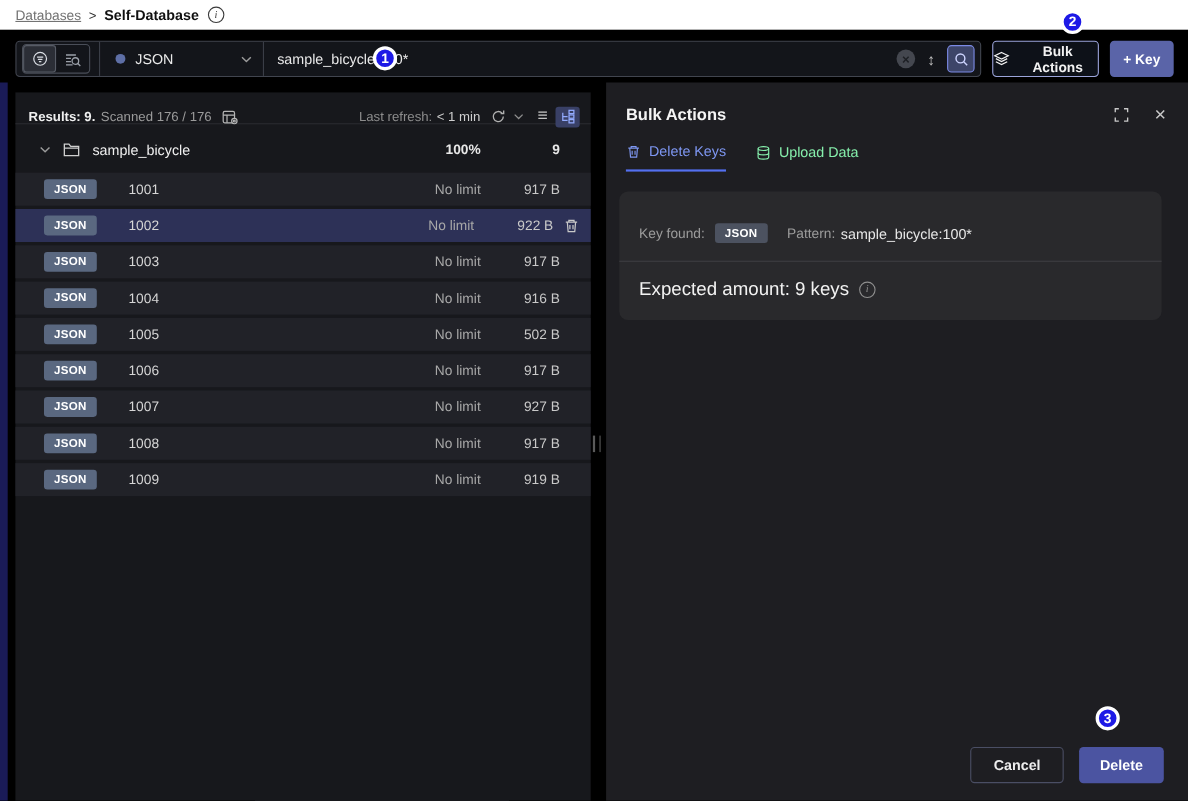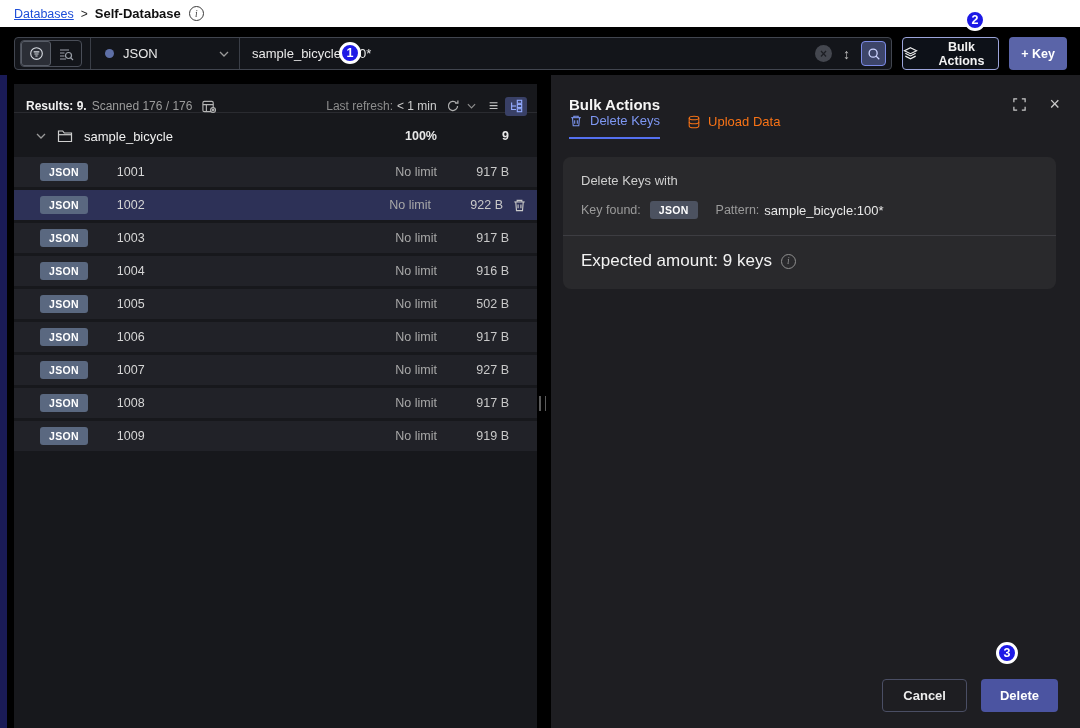--- a/index.html
+++ b/index.html
@@ -3,21 +3,21 @@
 <meta charset="utf-8">
 <style>
   * { margin:0; padding:0; box-sizing:border-box; }
   html,body { width:1080px; height:728px; overflow:hidden; background:#000; }
   body { font-family:"Liberation Sans", sans-serif; position:relative; }
   svg { display:block; }
 
   
   .topbar { position:absolute; left:0; top:0; width:1080px; height:27px; background:#ffffff;
             display:flex; align-items:center; padding-left:14px; }
-  .bc-link { color:#1d4ed8; font-size:12.5px; text-decoration:underline; cursor:pointer; }
+  .bc-link { color:#737373; font-size:12.5px; text-decoration:underline; cursor:pointer; }
   .bc-sep { color:#2b2b2b; font-size:12px; margin:0 7px; }
   .bc-current { color:#101010; font-size:13px; font-weight:bold; }
   .info-circ { width:15px; height:15px; border:1.2px solid #3a3a3a; border-radius:50%;
                display:inline-flex; align-items:center; justify-content:center;
                font-size:9.5px; font-style:italic; font-family:"Liberation Serif",serif;
                color:#3a3a3a; margin-left:8px; }
 
   
   .toolbar { position:absolute; left:14px; top:37px; width:1053px; height:33px;
              display:flex; gap:10px; }
@@ -93,24 +93,24 @@
   .grip { position:absolute; left:539px; top:396px; height:15px; width:7px; display:flex;
           justify-content:space-between; cursor:col-resize; }
   .grip span { display:block; width:1.5px; height:100%; background:#5a5a5a; }
 
   
   .bulk-panel { position:absolute; left:551px; top:75px; width:529px; height:653px; background:#1e1e22; }
   .bp-header { display:flex; align-items:center; padding:20px 20px 0 18px; }
   .bp-title { color:#f5f5f5; font-size:15px; font-weight:bold; flex:1; }
   .bp-expand { color:#c9c9c9; cursor:pointer; }
   .bp-close { color:#c9c9c9; font-size:18px; margin-left:22px; cursor:pointer; line-height:1; }
-  .bp-tabs { display:flex; gap:27px; padding-left:18px; }
+  .bp-tabs { display:flex; gap:27px; margin-top:17px; padding-left:18px; }
   .bp-tab { display:flex; align-items:center; gap:7px; font-size:13px; padding-bottom:9px; cursor:pointer; }
   .bp-tab.active { color:#7e97f2; border-bottom:2px solid #5470f0; }
-  .bp-tab.inactive { color:#f97316; }
+  .bp-tab.inactive { color:#86efac; }
 
   .card { margin:18px 24px 0 12px; background:#29292c; border-radius:8px; padding:16px 18px 18px; }
   .card-line1 { color:#cfcfcf; font-size:13px; }
   .card-line2 { display:flex; align-items:center; margin-top:13px; }
   .muted { color:#9b9b9b; font-size:12.5px; }
   .card-badge { background:#4c5260; color:#fff; font-size:10.5px; font-weight:bold; border-radius:3px;
                 padding:3px 9px; margin-left:9px; letter-spacing:.3px; }
   .pat-label { margin-left:18px; }
   .pat-value { color:#e8e8e8; font-size:13px; margin-left:5px; }
   .card-divider { height:1px; background:#3d3d42; margin:16px -18px 0; }
@@ -353,21 +353,20 @@
             <ellipse cx="8" cy="3.5" rx="5.5" ry="2"></ellipse>
             <path d="M2.5 3.5v9c0 1.1 2.5 2 5.5 2s5.5-.9 5.5-2v-9"></path>
             <path d="M2.5 8c0 1.1 2.5 2 5.5 2s5.5-.9 5.5-2"></path>
           </svg>
       </span>
       <span>Upload Data</span>
     </span>
   </div>
 
   <div class="card">
-    <div class="card-line1">Delete Keys with</div>
     <div class="card-line2">
       <span class="muted">Key found:</span>
       <span class="card-badge">JSON</span>
       <span class="muted pat-label">Pattern:</span>
       <span class="pat-value">sample_bicycle:100*</span>
     </div>
     <div class="card-divider"></div>
     <div class="expected">
       <span class="expected-text">Expected amount: 9 keys</span>
       <span class="expected-info">i</span>

